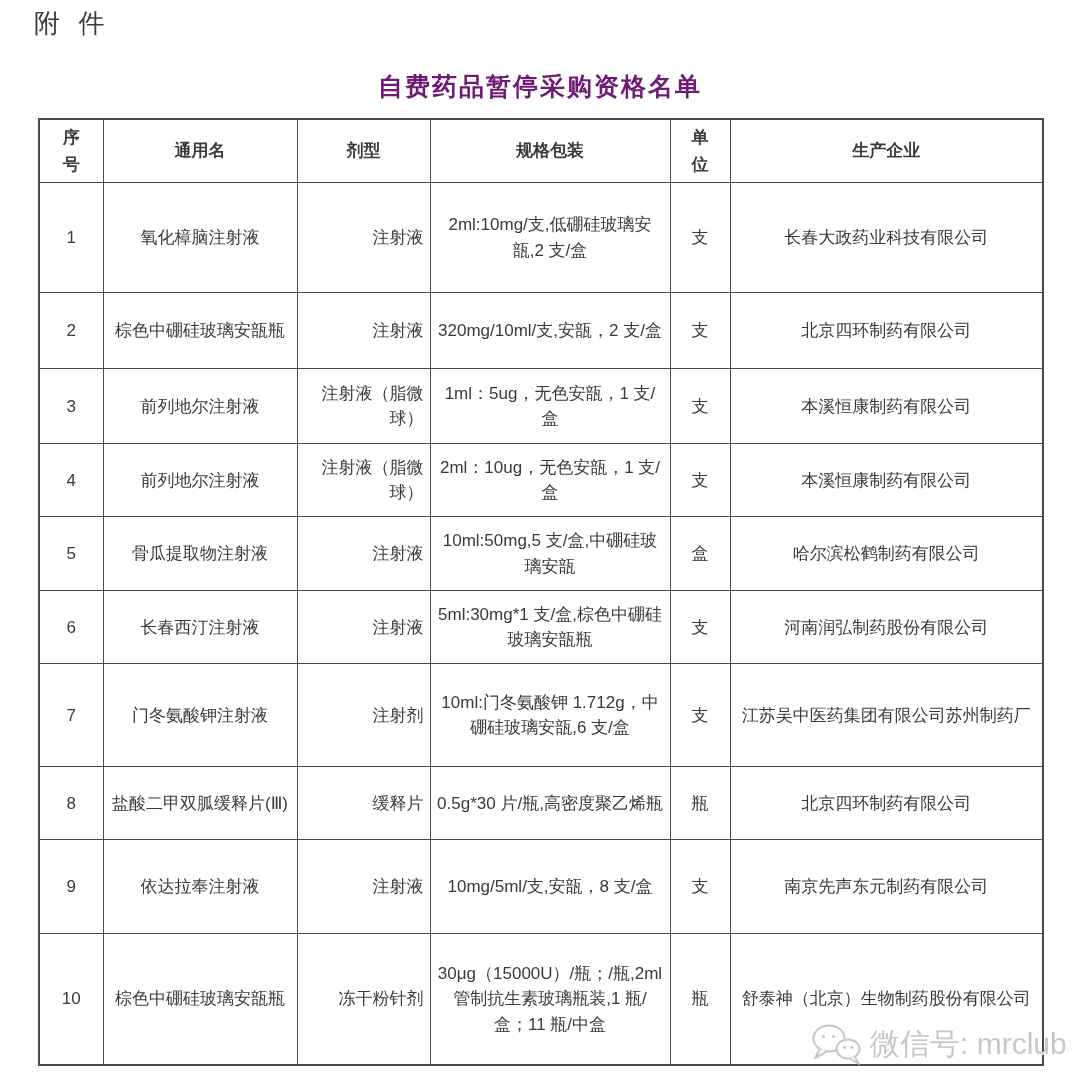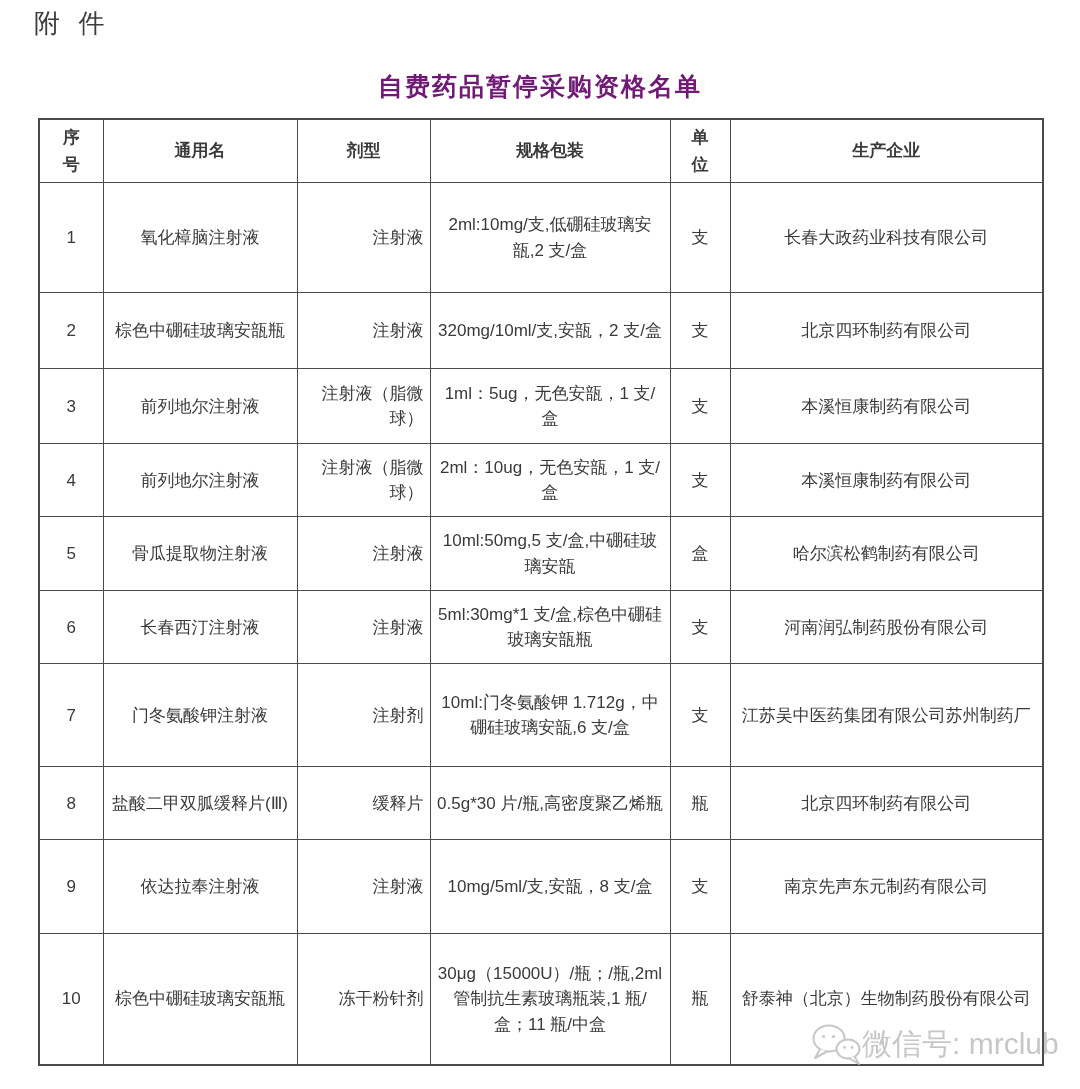--- a/index.html
+++ b/index.html
@@ -44,21 +44,21 @@
   .col-name { padding-left:17px; padding-right:8px; text-align:center; }
   .col-form { padding-left:14px; padding-right:6px; text-align:right; }
   .col-spec { padding-left:12px; padding-right:8px; text-align:center; }
   .col-maker{ padding-left:14px; padding-right:8px; text-align:center; }
   .vstack {
     display:inline-block; width:1.2em; word-break:break-all;
     line-height:1.6; 
   }
   .watermark {
     position:absolute; left:810px; top:1022px;
-    display:flex; align-items:center; 
+    display:flex; align-items:center; gap:8px;
     color:#c7c7c7; font-size:30px; white-space:nowrap;
     font-family:"Liberation Sans", sans-serif;
     text-shadow:1px 1px 0 #ffffff;
   }
   .wm-icon { flex:0 0 auto; }
 </style>
 </head>
 <body>
 
 <div class="page">

